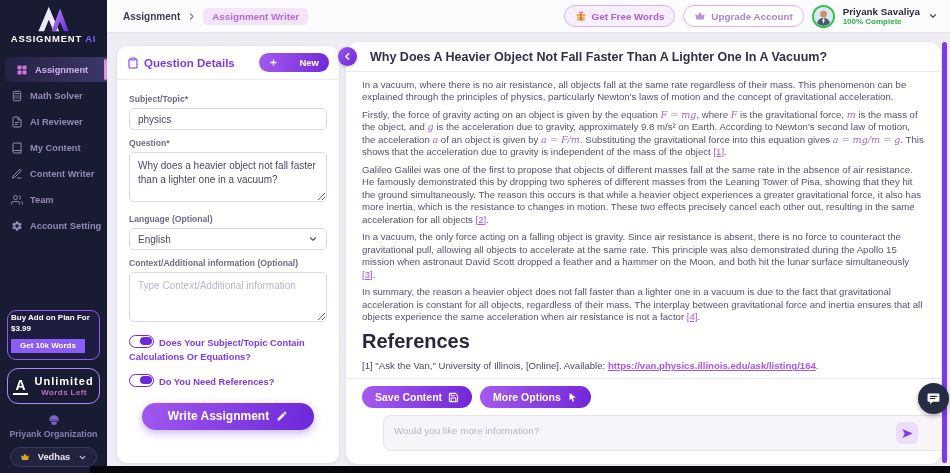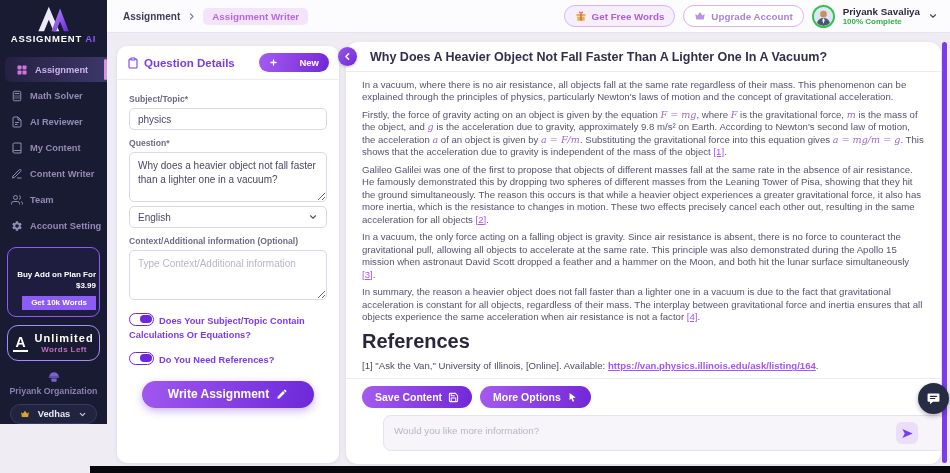--- a/index.html
+++ b/index.html
@@ -6,43 +6,43 @@
   html,body { width:950px; height:473px; }
   body {
     position:relative; overflow:hidden;
     background:#efecf4;
     font-family:"Liberation Sans","DejaVu Sans",sans-serif;
     -webkit-font-smoothing:antialiased;
   }
   svg { display:block; width:100%; height:100%; }
 
   
-  .sidebar { position:absolute; left:0; top:0; width:107px; height:424px; background:#181b32; display:flex; flex-direction:column; z-index:5; }
+  .sidebar { position:absolute; left:0; top:0; width:107px; height:473px; background:#181b32; display:flex; flex-direction:column; z-index:5; }
   .logo { padding:6px 0 3px; text-align:center; }
   .logo-mark { width:40px; height:26px; margin:0 auto; }
   .logo-text { font-size:9.5px; font-weight:800; color:#fff; letter-spacing:.8px; margin-top:1px; }
   .logo-text .ai { color:#8b5cf6; }
   .nav { margin-top:9px; }
   .nav-item { display:flex; align-items:center; gap:7px; height:25px; padding-left:11px; margin:1px 0; color:#938bb4; font-size:9.3px; font-weight:600; cursor:pointer; position:relative; }
   .nav-item.active { background:linear-gradient(90deg,#252143,#3c3768); color:#cbb4ee; margin-left:5px; border-radius:6px 0 0 6px; }
   .nav-item.active::after { content:""; position:absolute; right:0; top:2px; bottom:2px; width:3px; background:#d795dd; border-radius:2px; }
   .nav-item.active .nav-icon { color:#ce79d8; }
   .nav-icon { width:12px; height:12px; flex:none; }
   .sidebar-spacer { flex:1; }
-  .addon-box { margin:0 7px 8px; border:1.5px solid #8b5cf6; border-radius:9px; padding:22px 3px 6px; text-align:right; background:rgba(124,58,237,.07); }
+  .addon-box { margin:0 7px 8px; border:1.5px solid #8b5cf6; border-radius:9px; padding:2px 3px 6px; text-align:left; background:rgba(124,58,237,.07); }
   .addon-text { color:#fff; font-size:8px; font-weight:700; line-height:1.3; }
   .addon-btn { margin-top:3px; display:inline-block; background:#8b5cf6; color:#fff; font-size:8px; font-weight:700; border-radius:0; padding:2px 9px 3px; cursor:pointer; }
   .plan-box { margin:0 7px; border:1.5px solid #a78bfa; border-radius:11px; padding:6px 4px; display:flex; align-items:center; justify-content:center; gap:7px; }
   .a-mark { color:#fff; font-weight:800; font-size:14px; border-bottom:2px solid #fff; line-height:1.15; padding:0 2px; }
   .plan-title { color:#fff; font-weight:800; font-size:11px; letter-spacing:1px; }
   .plan-sub { color:#c46cc0; font-size:8px; font-weight:600; text-align:center; margin-top:1px; letter-spacing:.4px; }
   .org { text-align:center; margin-top:9px; }
   .org-icon { width:16px; height:14px; margin:0 auto; }
   .org-label { font-size:8.8px; color:#8a80b0; font-weight:600; margin-top:2px; }
-  .user-pill { margin:8px 10px 0; height:20px; background:#20243e; border:1px solid #363b61; border-radius:10px; display:flex; align-items:center; justify-content:center; gap:8px; color:#e8e6f4; font-size:9.3px; font-weight:700; cursor:pointer; }
+  .user-pill { margin:8px 10px 6px; height:20px; background:#20243e; border:1px solid #363b61; border-radius:10px; display:flex; align-items:center; justify-content:center; gap:8px; color:#e8e6f4; font-size:9.3px; font-weight:700; cursor:pointer; }
   .crown-sm { width:10px; height:10px; }
   .chev-sm { width:9px; height:9px; color:#cfcbe2; }
 
   
   .topbar { position:absolute; left:107px; right:0; top:0; height:33px; background:#fcfbfe; border-bottom:1px solid #e7e4ee; display:flex; align-items:center; z-index:2; }
   .breadcrumb { display:flex; align-items:center; gap:7px; padding-left:16px; }
   .crumb-root { font-size:10px; font-weight:700; color:#3f3a57; }
   .crumb-sep { width:9px; height:9px; color:#7a7490; }
   .crumb-badge { background:#f3e4fa; color:#b46ad8; font-size:9.8px; font-weight:700; padding:3px 9px; border-radius:5px; }
   .topbar-right { margin-left:auto; display:flex; align-items:center; gap:8px; padding-right:12px; }
@@ -301,20 +301,21 @@
       <span>New</span>
     </button>
   </div>
   <div class="qbody">
     <div class="flabel">Subject/Topic*</div>
     <input class="finput" type="text" value="physics" style="">
 
     <div class="flabel">Question*</div>
     <textarea class="ftextarea" style="">Why does a heavier object not fall faster than a lighter one in a vacuum?</textarea>
 
+    <div class="flabel">Language (Optional)</div>
     <div class="fselect">
       <span>English</span>
       <span class="chev-sel">
         <svg viewBox="0 0 24 24" fill="none" stroke="currentColor" stroke-width="2.6" stroke-linecap="round" stroke-linejoin="round">
             <path d="M6 9l6 6 6-6"></path>
           </svg>
       </span>
     </div>
 
     <div class="flabel">Context/Additional information (Optional)</div>

